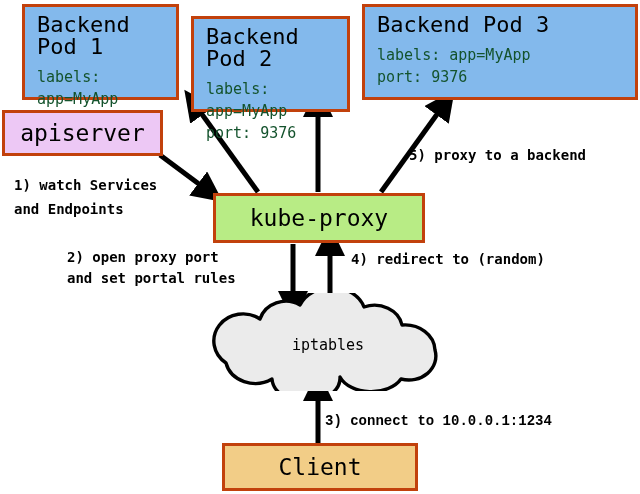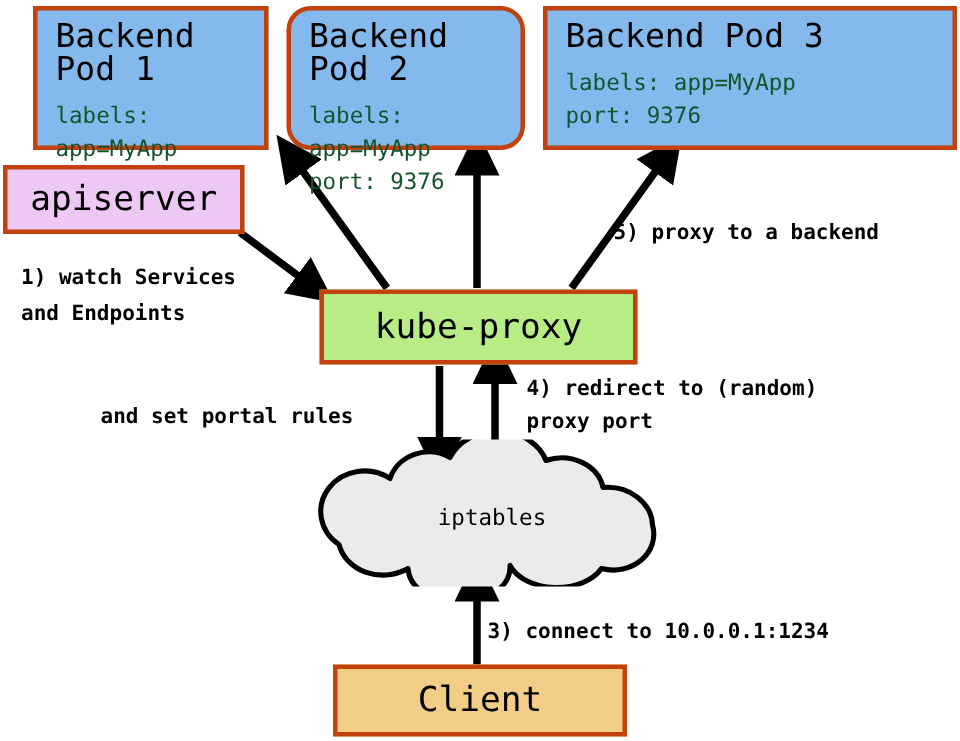--- a/index.html
+++ b/index.html
@@ -8,21 +8,21 @@
   #stage{position:relative;width:640px;height:494px;background:#fff;}
 
   .node{position:absolute;border:3px solid #c2410c;box-sizing:border-box;}
   .node .title{font-size:22px;line-height:1;color:#000;}
   .node .line{font-size:15px;line-height:1.45;color:#14532d;}
 
   .pod{background:#83b9ec;padding:7px 0 0 12px;}
   .pod .title{margin-bottom:9px;}
 
   .pod1{left:22px;top:4px;width:157px;height:96px;}
-  .pod2{left:191px;top:4px;width:159px;height:96px;border-radius:16px;}
+  .pod2{left:191px;top:16px;width:159px;height:96px;}
   .pod3{left:362px;top:4px;width:276px;height:96px;}
 
   .apiserver{left:2px;top:110px;width:161px;height:46px;background:#edc8f5;
              display:flex;align-items:center;justify-content:center;}
   .apiserver .title{font-size:23px;}
 
   .kubeproxy{left:213px;top:193px;width:212px;height:50px;background:#b8ec85;
              display:flex;align-items:center;justify-content:center;}
   .kubeproxy .title{font-size:23px;}
 
@@ -107,22 +107,22 @@
     <div class="title">apiserver</div>
   </div>
 
   <div class="node client">
     <div class="title">Client</div>
   </div>
 
   <div class="lbl" style="left:14px;top:176px;">1) watch Services</div>
   <div class="lbl" style="left:14px;top:200px;">and Endpoints</div>
 
+  <div class="lbl" style="left:67px;top:248px;">2) open proxy port</div>
   <div class="lbl" style="left:67px;top:269px;">and set portal rules</div>
 
-  <div class="lbl" style="left:325px;top:412px;">3) connect to 10.0.0.1:1234</div>
+  <div class="lbl" style="left:325px;top:412px;font-family:Liberation Mono, monospace;">3) connect to 10.0.0.1:1234</div>
 
   <div class="lbl" style="left:351px;top:250px;">4) redirect to (random)</div>
-  <div class="lbl" style="left:351px;top:272px;">proxy port</div>
 
   <div class="lbl" style="left:409px;top:146px;">5) proxy to a backend</div>
 
 </div>
 
 </body></html>

